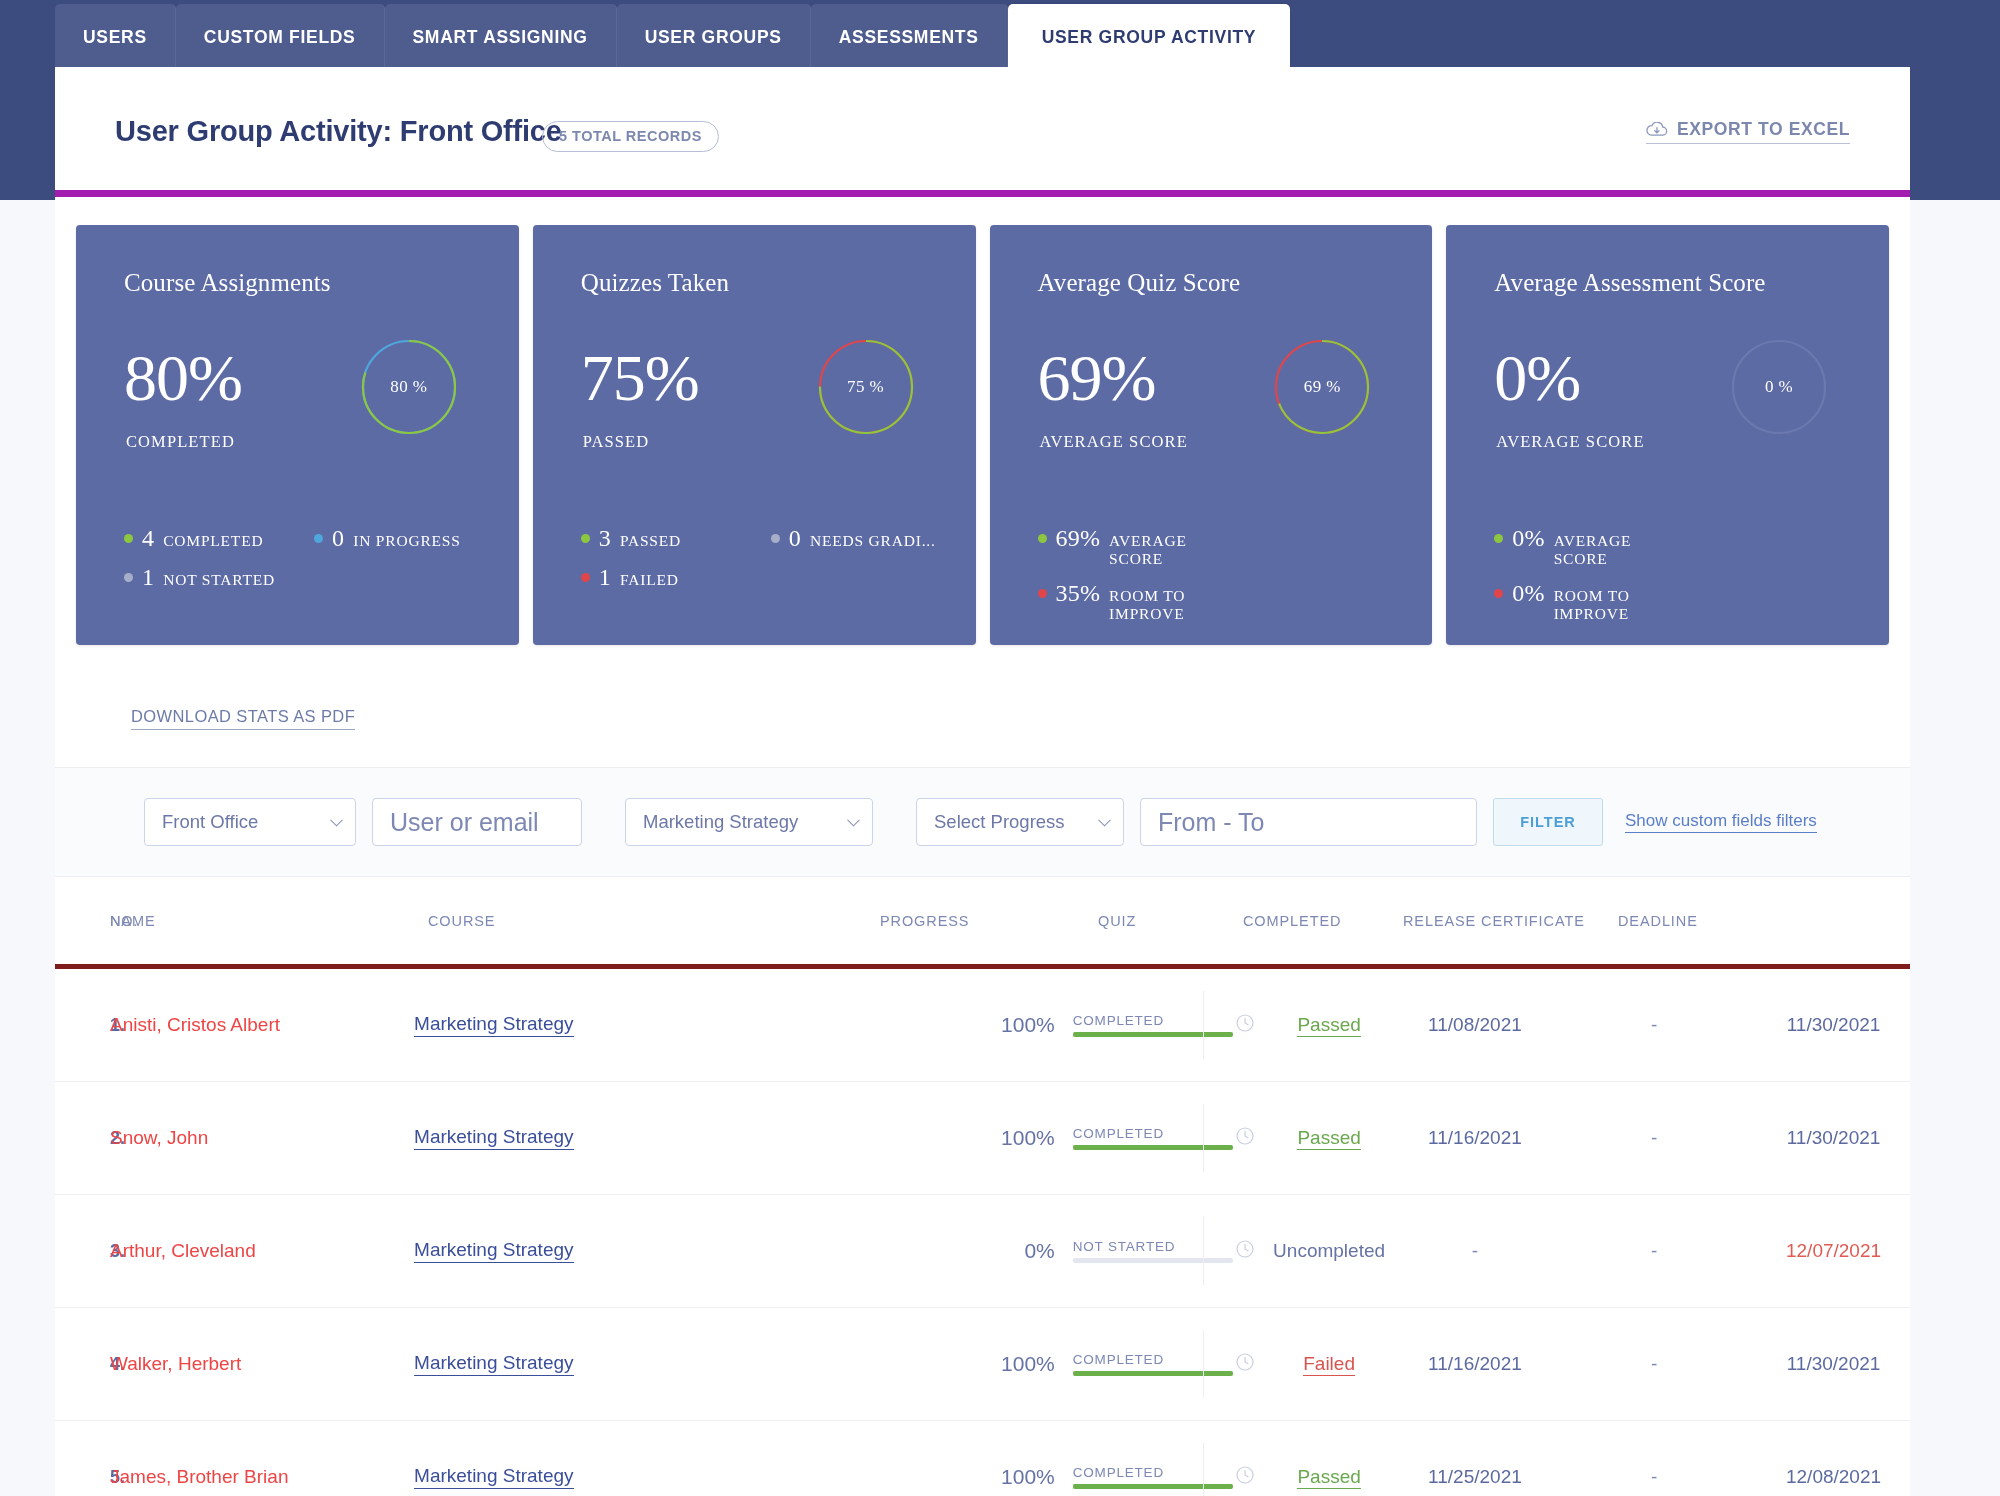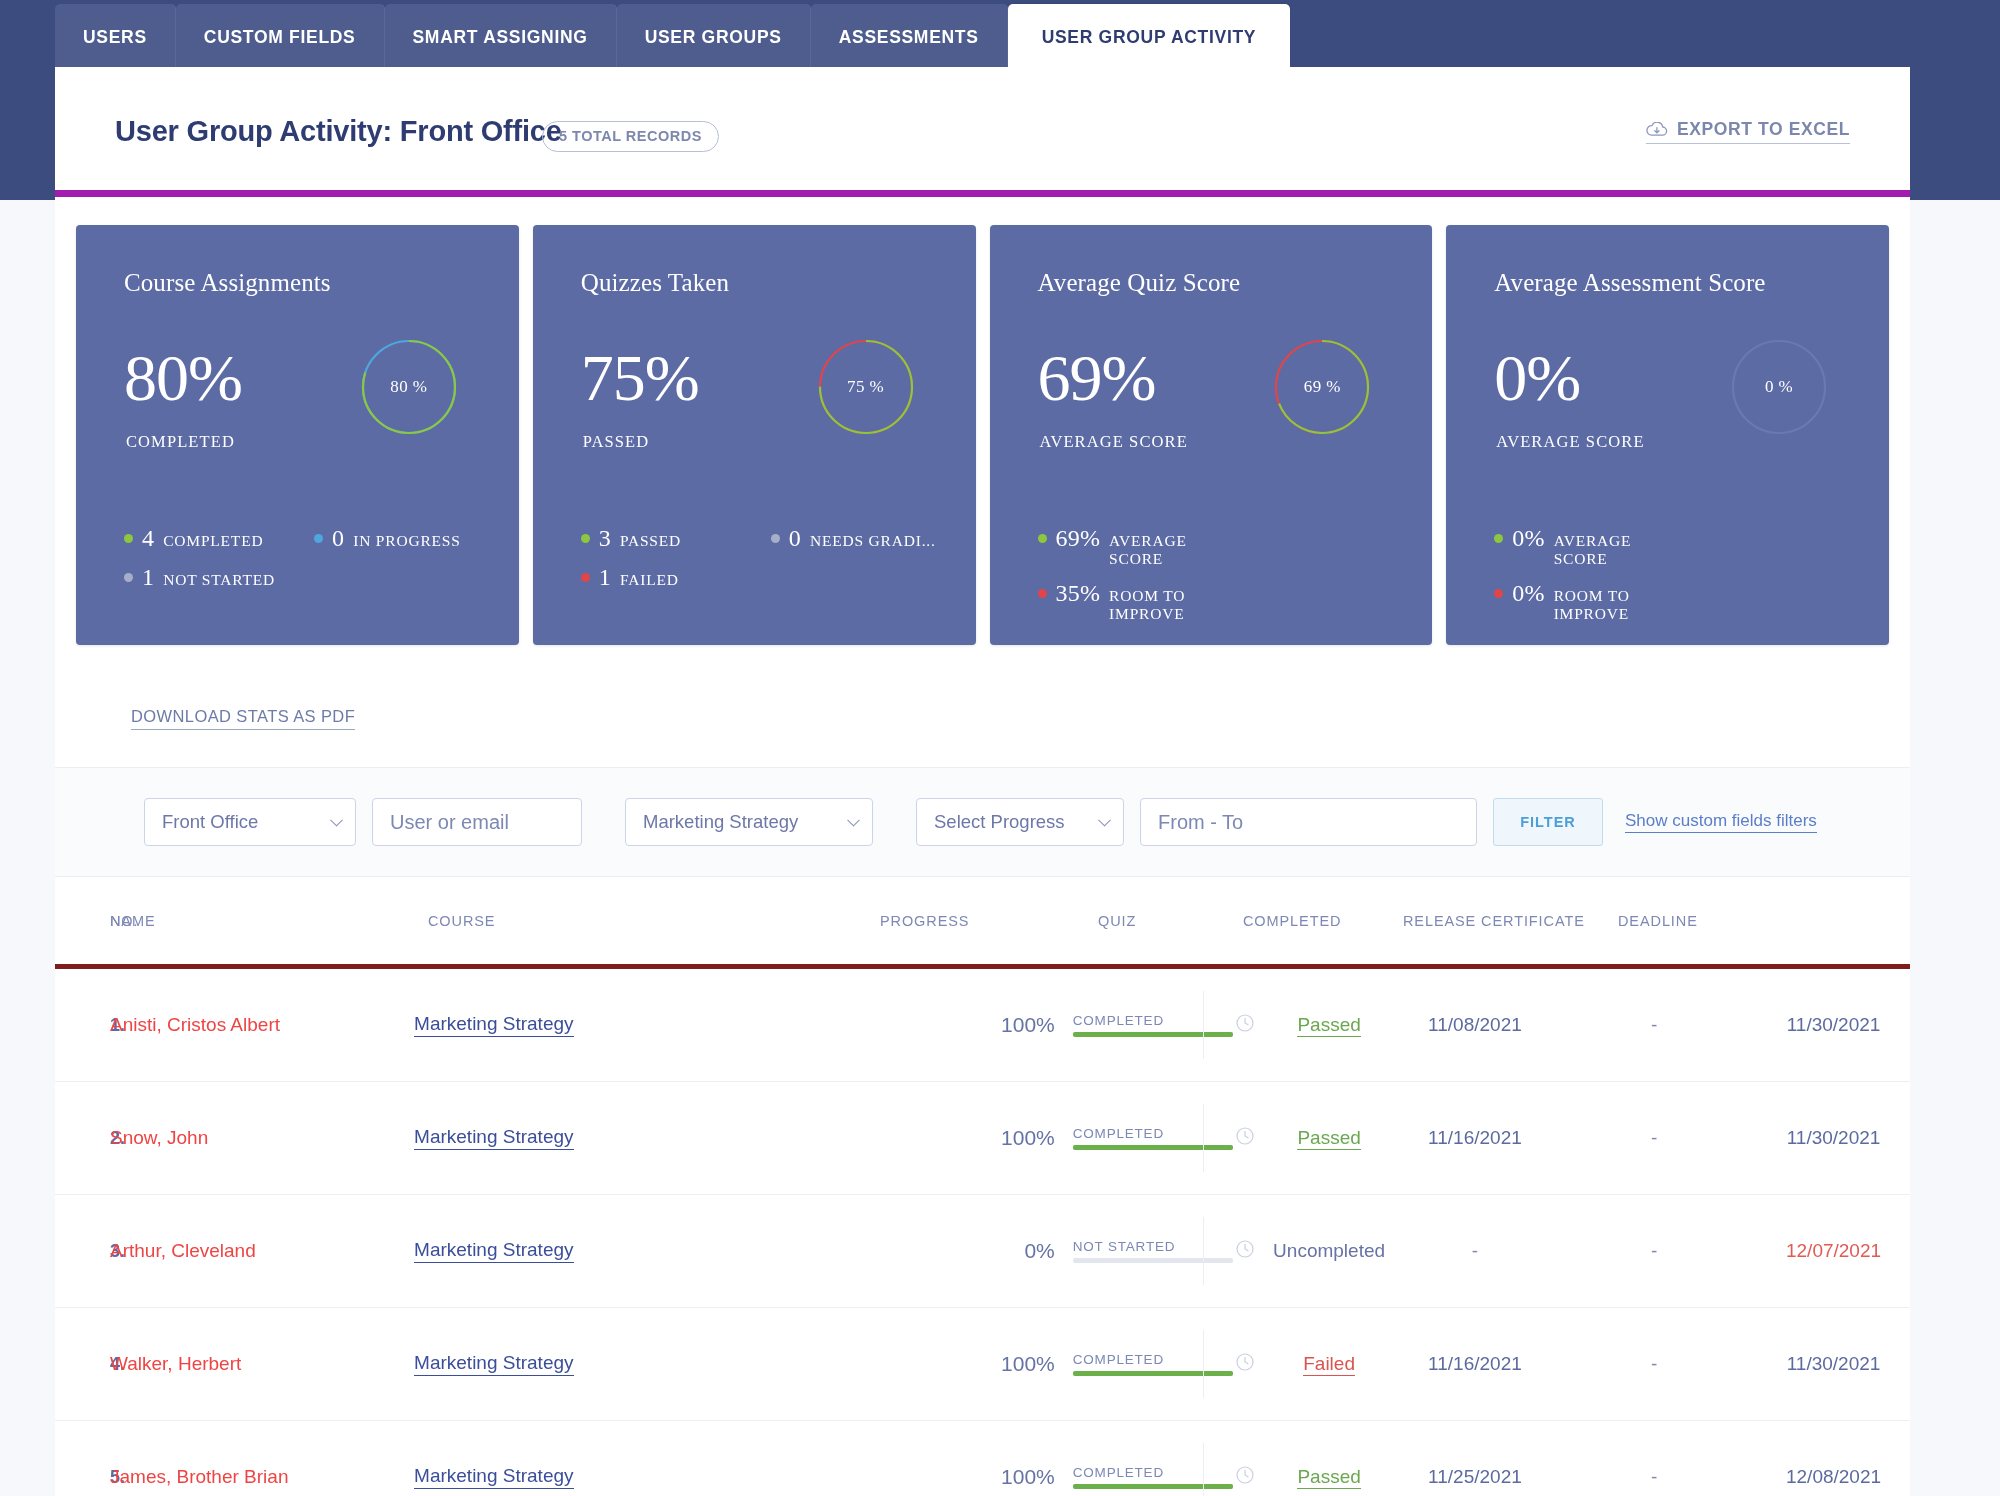--- a/index.html
+++ b/index.html
@@ -134,21 +134,21 @@
   }
   .fld.sel { padding-right: 38px; margin-left: 27px; }
   .fld .chev {
     position: absolute; right: 14px; top: 50%; width: 9px; height: 9px;
     border-right: 1.6px solid #8b94bb; border-bottom: 1.6px solid #8b94bb;
     transform: translateY(-70%) rotate(45deg);
   }
   .fld.w1 { width: 212px; } .fld.w2 { width: 210px; } .fld.w3 { width: 248px; }
   .fld.w4 { width: 208px; } .fld.w5 { width: 337px; }
   .fld input {
-    border: none; outline: none; font-size: 20px; color: #6d78a8;
+    border: none; outline: none; font-size: 25px; color: #6d78a8;
     font-family: "Liberation Sans", sans-serif; width: 100%; background: transparent;
   }
   .fld input::placeholder { color: #7d88b4; opacity: 1; }
   .filter-btn {
     width: 110px; height: 48px; background: #f0f7fc; border: 1px solid #bfdced;
     border-radius: 3px; color: #4b9fd5; font-size: 14.5px; font-weight: 700;
     letter-spacing: 1px; display: flex; align-items: center; justify-content: center;
     cursor: pointer;
   }
   .show-custom {

